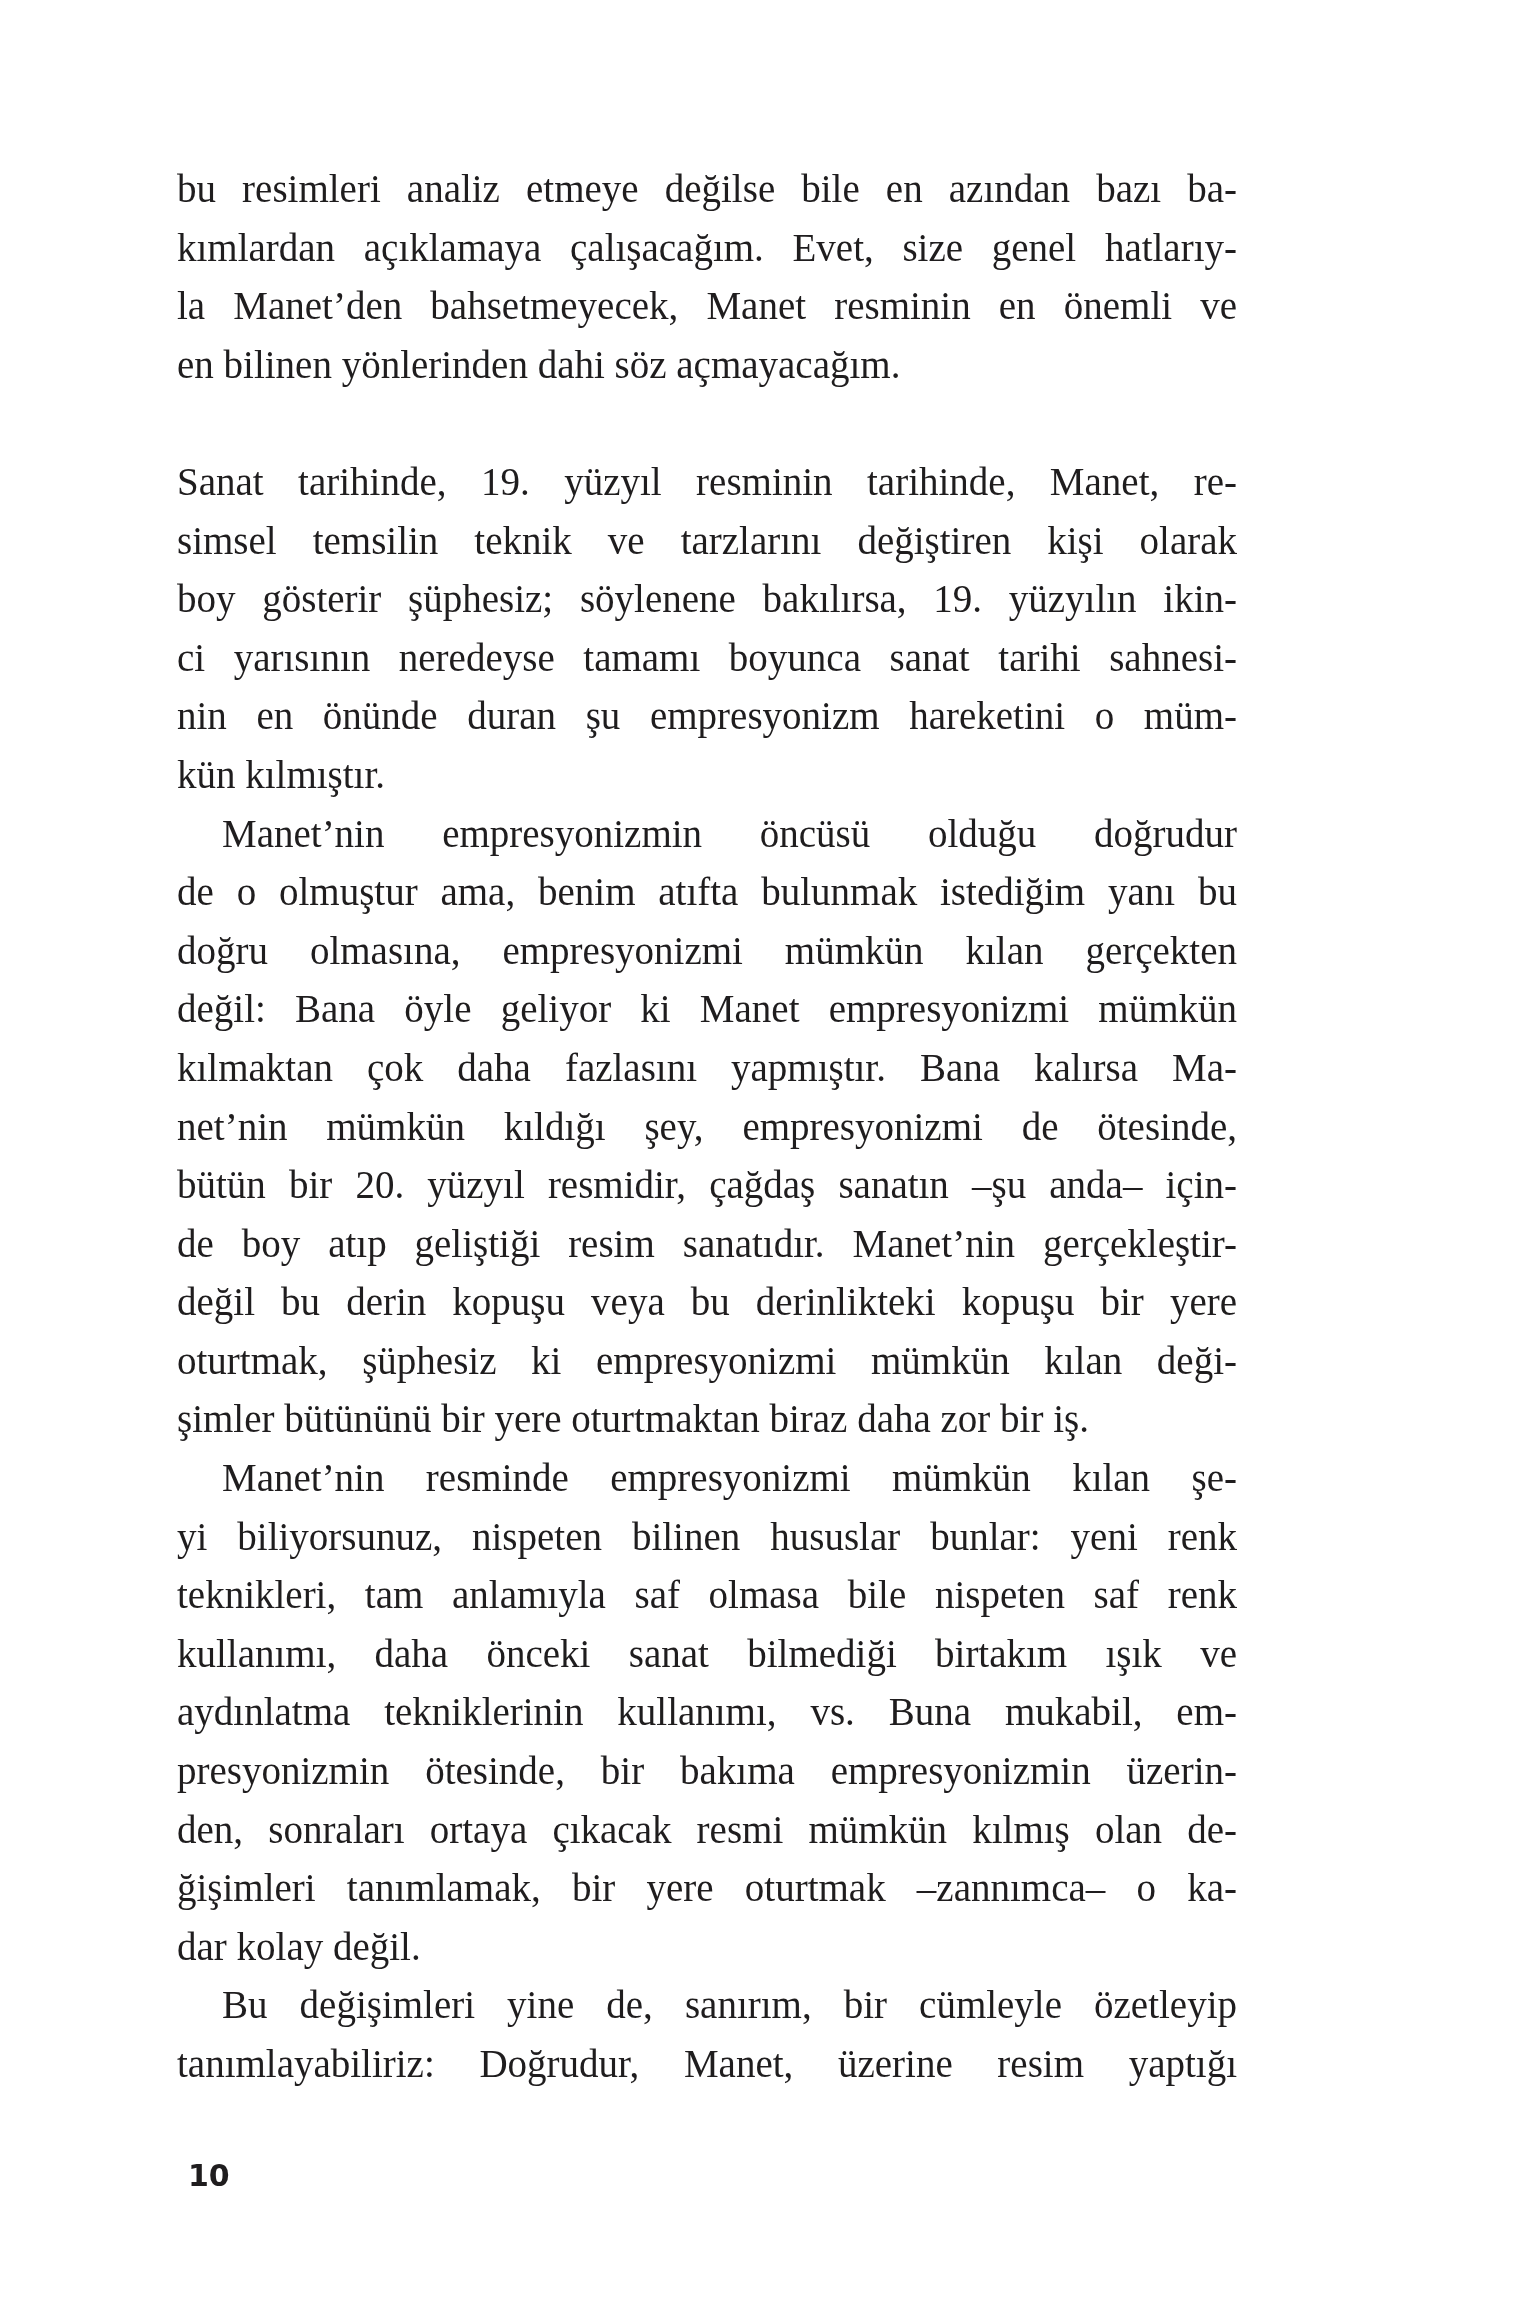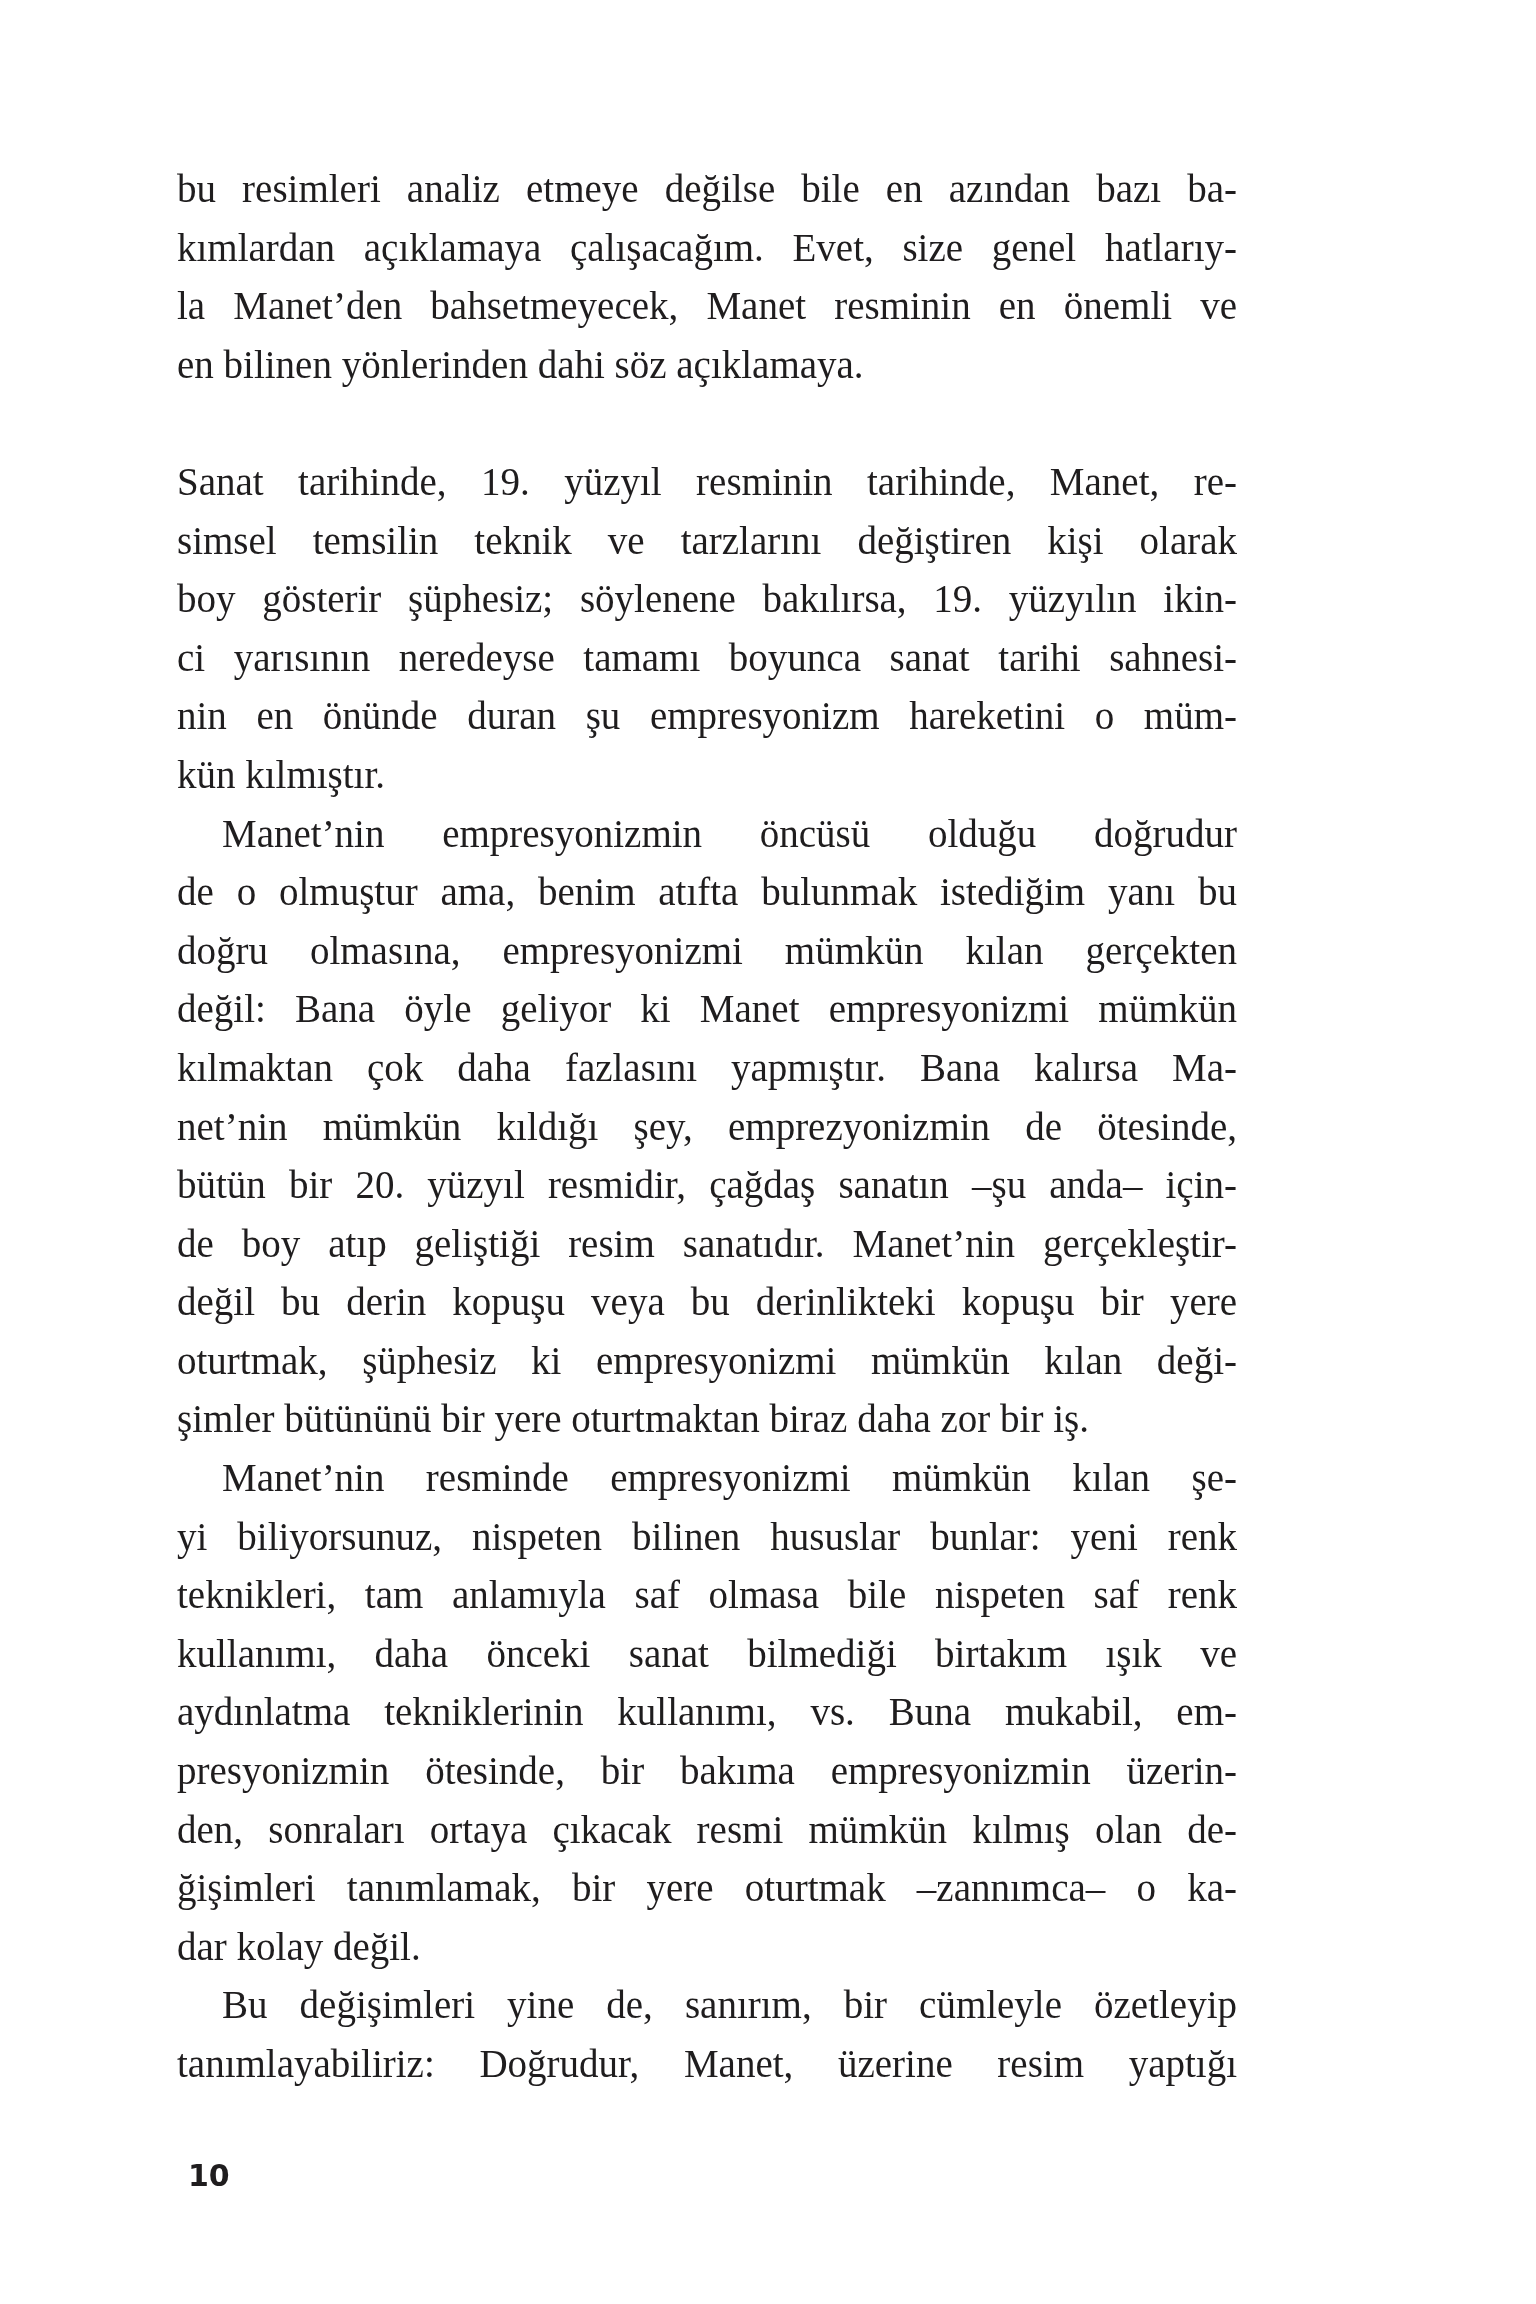--- a/index.html
+++ b/index.html
@@ -60,41 +60,41 @@
 </head>
 <body>
 
 <div class="page">
   <div class="text-block">
 
     <div>
       <span class="line">bu resimleri analiz etmeye değilse bile en azından bazı ba-</span>
       <span class="line">kımlardan açıklamaya çalışacağım. Evet, size genel hatlarıy-</span>
       <span class="line">la Manet’den bahsetmeyecek, Manet resminin en önemli ve</span>
-      <span class="line last">en bilinen yönlerinden dahi söz açıklamaya.</span>
+      <span class="line last">en bilinen yönlerinden dahi söz açmayacağım.</span>
     </div>
 
     <span class="para-gap"></span>
 
     <div>
       <span class="line">Sanat tarihinde, 19. yüzyıl resminin tarihinde, Manet, re-</span>
       <span class="line">simsel temsilin teknik ve tarzlarını değiştiren kişi olarak</span>
       <span class="line">boy gösterir şüphesiz; söylenene bakılırsa, 19. yüzyılın ikin-</span>
       <span class="line">ci yarısının neredeyse tamamı boyunca sanat tarihi sahnesi-</span>
       <span class="line">nin en önünde duran şu empresyonizm hareketini o müm-</span>
       <span class="line last">kün kılmıştır.</span>
     </div>
 
     <div>
       <span class="line indent">Manet’nin empresyonizmin öncüsü olduğu doğrudur</span>
       <span class="line">de o olmuştur ama, benim atıfta bulunmak istediğim yanı bu</span>
       <span class="line">doğru olmasına, empresyonizmi mümkün kılan gerçekten</span>
       <span class="line">değil: Bana öyle geliyor ki Manet empresyonizmi mümkün</span>
       <span class="line">kılmaktan çok daha fazlasını yapmıştır. Bana kalırsa Ma-</span>
-      <span class="line">net’nin mümkün kıldığı şey, emprezyonizmin de ötesinde,</span>
+      <span class="line">net’nin mümkün kıldığı şey, empresyonizmi de ötesinde,</span>
       <span class="line">bütün bir 20. yüzyıl resmidir, çağdaş sanatın –şu anda– için-</span>
       <span class="line">de boy atıp geliştiği resim sanatıdır. Manet’nin gerçekleştir-</span>
       <span class="line">değil bu derin kopuşu veya bu derinlikteki kopuşu bir yere</span>
       <span class="line">oturtmak, şüphesiz ki empresyonizmi mümkün kılan deği-</span>
       <span class="line last">şimler bütününü bir yere oturtmaktan biraz daha zor bir iş.</span>
     </div>
 
     <div>
       <span class="line indent">Manet’nin resminde empresyonizmi mümkün kılan şe-</span>
       <span class="line">yi biliyorsunuz, nispeten bilinen hususlar bunlar: yeni renk</span>

